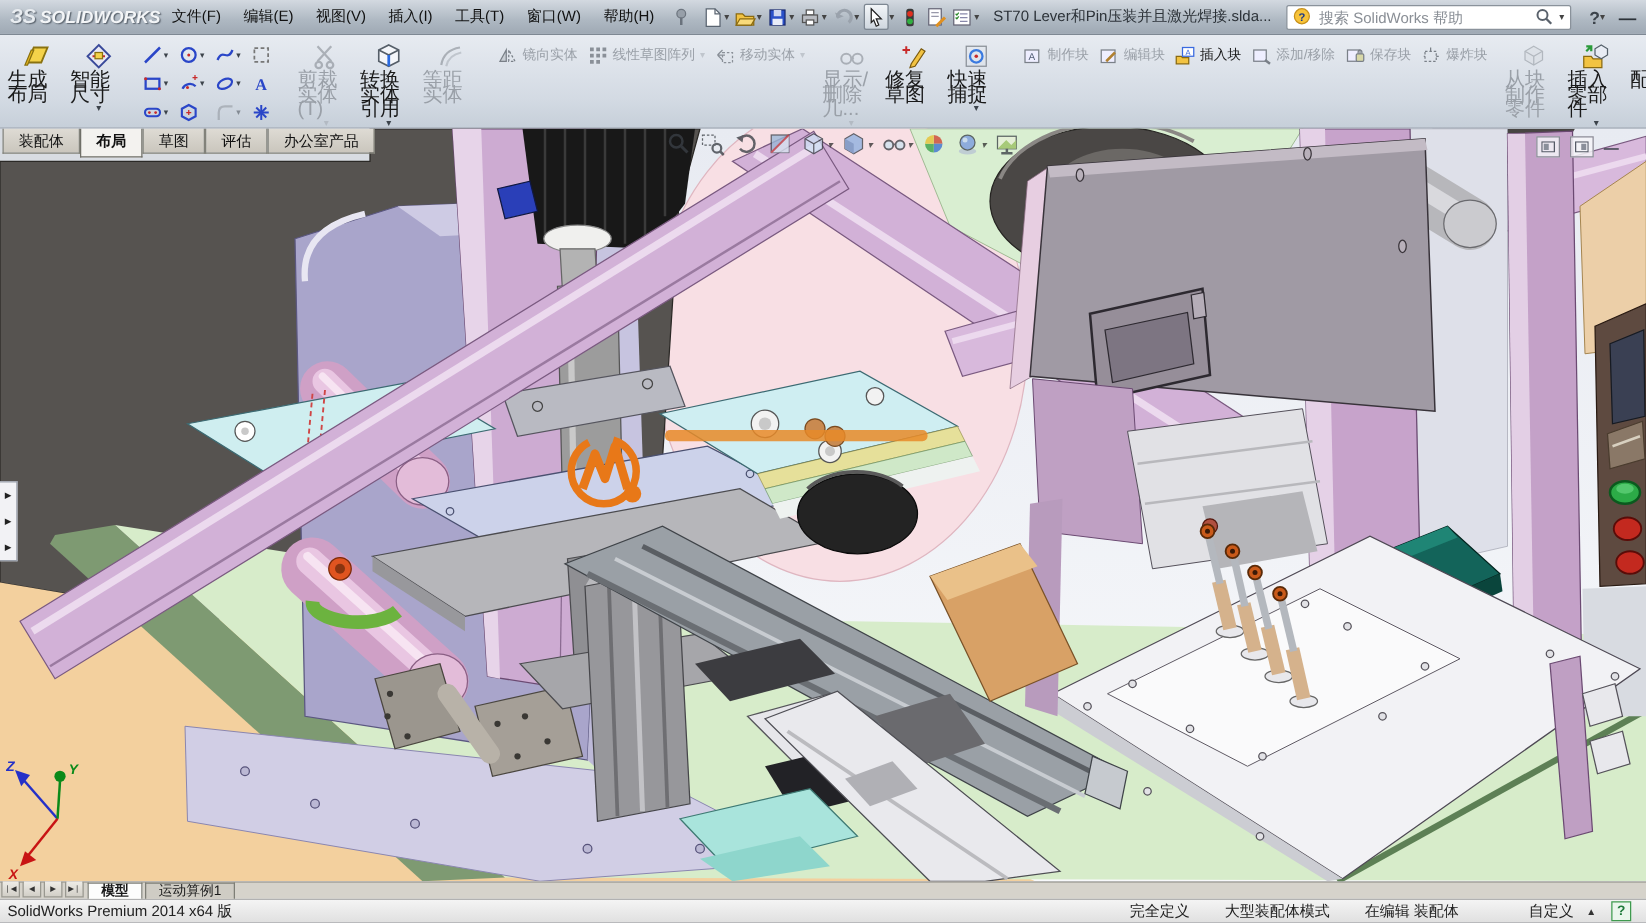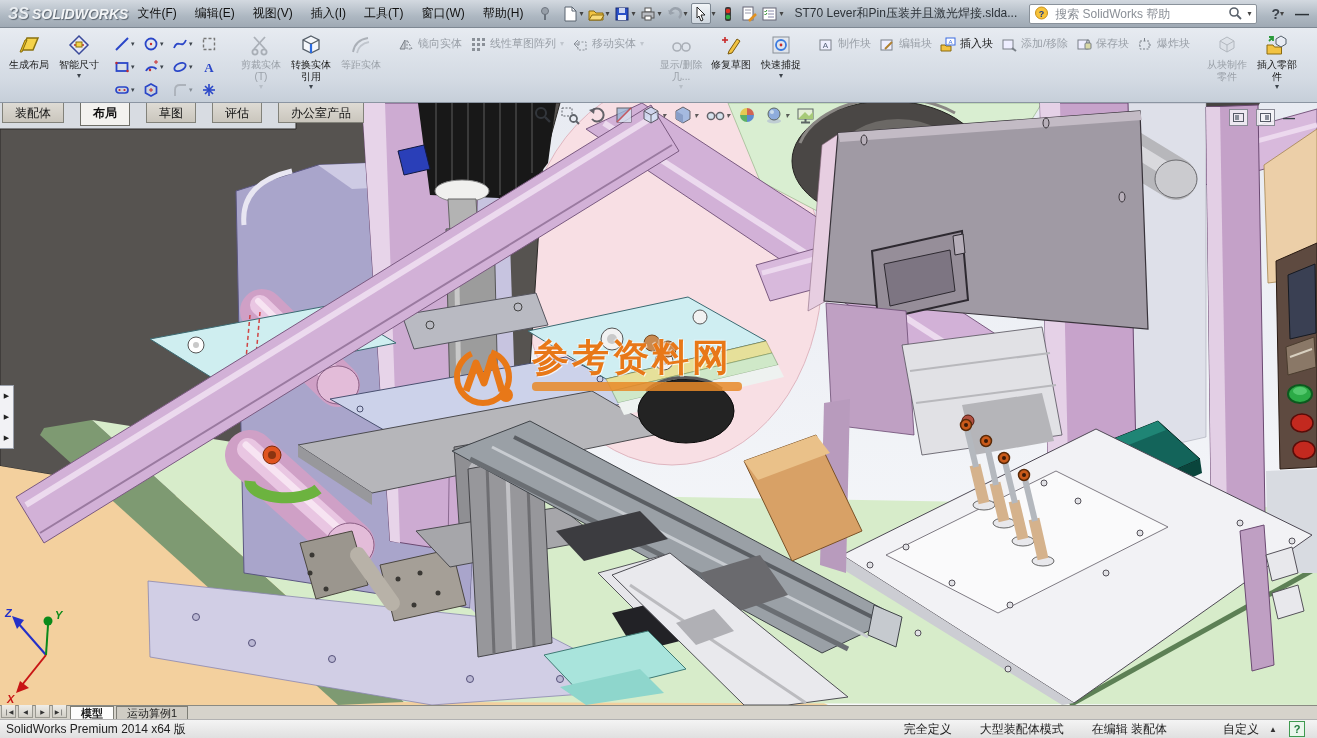--- a/index.html
+++ b/index.html
@@ -26,36 +26,36 @@
   .searchbox input::placeholder{color:#8a8f96;}
   .help-q{font-size:14px;color:#3c434b;font-weight:bold;margin-left:14px;}
   .min-dash{font-size:14px;color:#2c3238;font-weight:bold;margin:0 8px 0 10px;}
   
   .ribbon{height:75px;display:flex;align-items:stretch;padding:2px 2px 0 4px;box-sizing:border-box;
     background:linear-gradient(#e7ebf1,#d3dae3 70%,#c6cfd9);border-bottom:1px solid #8b95a2;}
   .rsep{width:1px;background:#aeb6c1;margin:3px 4px;box-shadow:1px 0 0 #eef1f5;}
   .rgroup{display:flex;align-items:flex-start;}
   .rbtn{display:flex;flex-direction:column;align-items:center;min-width:46px;padding:2px 2px 0 2px;cursor:default;}
   .ric{height:26px;display:flex;align-items:center;justify-content:center;}
-  .rlabel{width:46px;text-align:center;font-size:10px;line-height:11.5px;word-break:break-all;margin-top:1px;}
+  .rlabel{width:46px;font-size:16px;line-height:11.5px;word-break:break-all;margin-top:1px;}
   .rarr{font-size:8px;color:#3c434b;line-height:8px;margin-top:1px;}
   .disabled .rlabel{color:#9aa0a8;}
   .disabled .ric,.disabled .rarr{opacity:.45;color:#9aa0a8;}
   .sketchgrid{display:flex;flex-direction:column;justify-content:flex-start;padding-top:2px;}
   .srow{display:flex;height:23px;align-items:center;}
   .scell{display:flex;align-items:center;width:27px;height:21px;justify-content:flex-start;padding-left:2px;}
   .sarr{font-size:7px;color:#3c434b;font-style:normal;margin-left:1px;}
   .rsmallcol{display:flex;flex-direction:row;justify-content:flex-start;padding-top:2px;}
   .rsmall{display:flex;align-items:center;gap:4px;height:23px;padding:0 4px;font-size:11px;white-space:nowrap;}
   .rsmall.disabled{color:#9aa0a8;}
   .rsmall .sic{width:16px;height:16px;display:inline-flex;}
   
   .viewport{position:relative;width:1317px;height:602px;background:#eef0f5;}
   .viewport svg.scene{position:absolute;left:0;top:0;}
-  .cmd-tabs{position:absolute;left:2px;top:0;display:flex;align-items:flex-start;gap:16px;}
+  .cmd-tabs{position:absolute;left:2px;top:0;display:flex;align-items:flex-start;gap:0;}
   .ctab{background:linear-gradient(#dedbd4,#cac6bd);border:1px solid #82827a;border-top:none;
     padding:2px 12px;height:20px;box-sizing:border-box;font-size:12px;color:#111;white-space:nowrap;}
   .ctab.active{background:#f3f2ef;height:23px;border-color:#6f6f68;font-weight:bold;}
   .hud{position:absolute;left:533px;top:2px;display:flex;align-items:center;gap:7px;opacity:.78;}
   .hud .hic{display:flex;align-items:center;}
   .hud .harr{font-size:8px;color:#333;margin-left:1px;}
   .docwin-ctrls{position:absolute;right:22px;top:6px;display:flex;align-items:center;gap:8px;}
   .dwbtn{width:17px;height:15px;border:1px solid #8a8a96;background:rgba(244,244,248,.85);
     display:flex;align-items:center;justify-content:center;}
   .expander{position:absolute;left:0;top:282px;width:13px;height:62px;background:#f2f2f5;
@@ -914,21 +914,20 @@
       <span>▶</span>
     </div>
 
     <div class="watermark">
       <svg width="78" height="72">
         <circle cx="39" cy="38" r="26" fill="none" stroke="#e87818" stroke-width="6" stroke-dasharray="110,20"></circle>
         <path d="M22,52 L32,24 L40,44 L48,18 L58,52" fill="none" stroke="#e87818" stroke-width="7" stroke-linejoin="round"></path>
         <circle cx="62" cy="56" r="7" fill="#e87818"></circle>
       </svg>
       <div>
-        <div class="wm-text">参考资料网</div>
         <div class="wm-bar"></div>
       </div>
     </div>
   </div>
 
   <div class="model-tabs">
     <span class="navbtn">❘◀</span>
     <span class="navbtn">◀</span>
     <span class="navbtn">▶</span>
     <span class="navbtn">▶❘</span>

